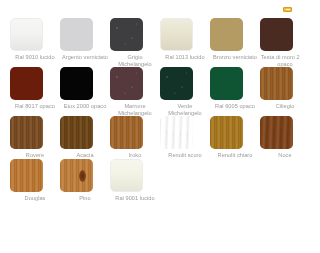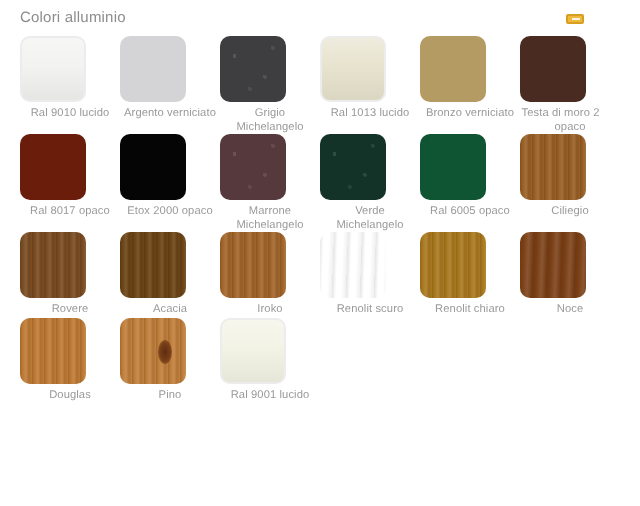--- a/index.html
+++ b/index.html
@@ -147,21 +147,20 @@
     inset: 0;
     background: linear-gradient(180deg, rgba(255,255,255,0.35) 0%, rgba(255,255,255,0.04) 45%, rgba(0,0,0,0.05) 100%);
   }
 </style>
 </head>
 <body>
 
 <div id="panel">
 
   <div id="header">
-    <div id="panel-title">Colori alluminio</div>
     <div id="collapse-control"></div>
   </div>
 
   <div id="swatch-grid">
       <div class="swatch-row">
         <div class="swatch-cell">
           <div class="swatch-chip pale" style="background: rgb(242, 242, 240);">
             <div class="gloss"></div>
           </div>
           <div class="swatch-label">Ral 9010 lucido</div>

